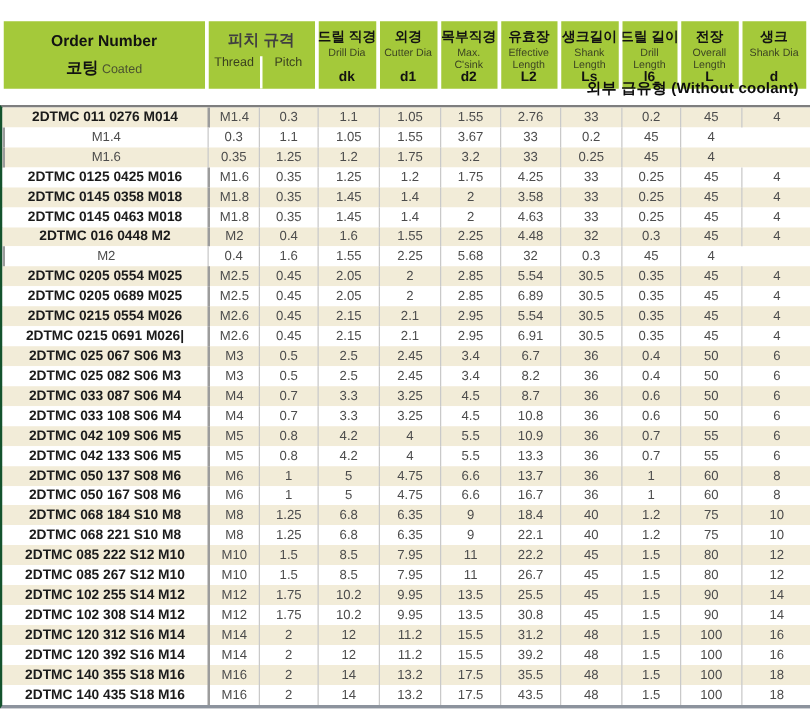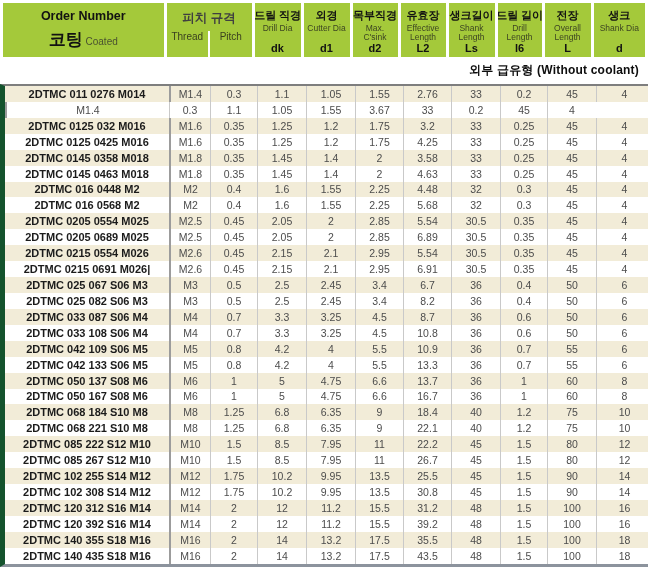--- a/index.html
+++ b/index.html
@@ -4,69 +4,69 @@
 <style>
   * { margin: 0; padding: 0; box-sizing: border-box; }
   html, body { background: #ffffff; }
   body { font-family: "Liberation Sans", "DejaVu Sans", sans-serif; }
   .page { position: relative; width: 648px; height: 567px; background: #fff; overflow: hidden; }
 
   
   .header {
     display: grid;
     grid-template-columns: 165px 88px 49px 49px 48px 48px 49px 47px 49px 56px;
-    padding-top: 3px;
+    padding-top: 17px;
     height: 57px;
   }
   .hcell {
     background: #a4c93a;
     margin: 0 1.5px;
     height: 54px;
     display: flex;
     flex-direction: column;
     align-items: center;
     overflow: hidden;
   }
   .hcell:first-child { margin-left: 3px; }
   .hcell:last-child { margin-right: 3px; }
 
   .order-cell { justify-content: center; gap: 5px; }
   .order-title { font-weight: 700; font-size: 12.5px; color: #121212; }
   .order-sub { font-size: 10px; color: #4a5230; }
-  .order-sub .ko { font-weight: 700; color: #121212; font-size: 17px; }
+  .order-sub .ko { font-weight: 700; color: #121212; font-size: 13px; }
 
   .pitch-group { justify-content: flex-start; }
   .pitch-title { font-weight: 700; font-size: 12.5px; color: #404040; padding-top: 7px; }
   .pitch-subs { flex: 1; width: 100%; display: flex; align-items: flex-start; margin-top: 4px; }
   .pitch-sub { flex: 1; text-align: center; font-size: 10px; color: #39401f; padding-bottom: 10px; }
   .pitch-divider { width: 2px; background: #ffffff; align-self: stretch; }
 
   .metric { justify-content: flex-start; padding-top: 5px; }
-  .m-ko { font-weight: 700; font-size: 11px; color: #121212; white-space: nowrap; font-family: Liberation Serif, serif; }
+  .m-ko { font-weight: 700; font-size: 11px; color: #121212; white-space: nowrap; }
   .m-en { font-size: 8.5px; line-height: 9px; color: #3c4422; text-align: center; margin-top: 1px; min-height: 18px; }
   .m-sym { font-weight: 700; font-size: 11px; color: #121212; margin-top: auto; padding-bottom: 4px; }
 
   
   .note {
     height: 27px;
     display: flex;
     align-items: center;
     justify-content: flex-end;
     padding-right: 9px;
     font-weight: 700;
     font-size: 12px;
     color: #0d0d0d;
     letter-spacing: 0.2px;
   }
 
   
   .dtable {
     border-top: 2px solid #7e7e7e;
     border-bottom: 3px solid #8c939d;
-    border-left: 5px solid #14532d;
+    border-left: 2px solid #14532d;
     height: 483px;
   }
   .trow {
     display: grid;
     grid-template-columns: 164px 41px 47px 49px 49px 48px 48px 49px 47px 49px 56px;
     height: 15.93px;
     background: #ffffff;
   }
   .trow.odd { background: #f2ecd8; }
   .tcell {
@@ -207,21 +207,20 @@
         <div class="tcell c3">1.1</div>
         <div class="tcell c4">1.05</div>
         <div class="tcell c5">1.55</div>
         <div class="tcell c6">3.67</div>
         <div class="tcell c7">33</div>
         <div class="tcell c8">0.2</div>
         <div class="tcell c9">45</div>
         <div class="tcell c10">4</div>
       </div>
       <div class="trow odd">
-        <div class="tcell c0">2DTMC 0125 032 M016</div>
         <div class="tcell c1">M1.6</div>
         <div class="tcell c2">0.35</div>
         <div class="tcell c3">1.25</div>
         <div class="tcell c4">1.2</div>
         <div class="tcell c5">1.75</div>
         <div class="tcell c6">3.2</div>
         <div class="tcell c7">33</div>
         <div class="tcell c8">0.25</div>
         <div class="tcell c9">45</div>
         <div class="tcell c10">4</div>
@@ -272,21 +271,20 @@
         <div class="tcell c3">1.6</div>
         <div class="tcell c4">1.55</div>
         <div class="tcell c5">2.25</div>
         <div class="tcell c6">4.48</div>
         <div class="tcell c7">32</div>
         <div class="tcell c8">0.3</div>
         <div class="tcell c9">45</div>
         <div class="tcell c10">4</div>
       </div>
       <div class="trow even">
-        <div class="tcell c0">2DTMC 016 0568 M2</div>
         <div class="tcell c1">M2</div>
         <div class="tcell c2">0.4</div>
         <div class="tcell c3">1.6</div>
         <div class="tcell c4">1.55</div>
         <div class="tcell c5">2.25</div>
         <div class="tcell c6">5.68</div>
         <div class="tcell c7">32</div>
         <div class="tcell c8">0.3</div>
         <div class="tcell c9">45</div>
         <div class="tcell c10">4</div>

